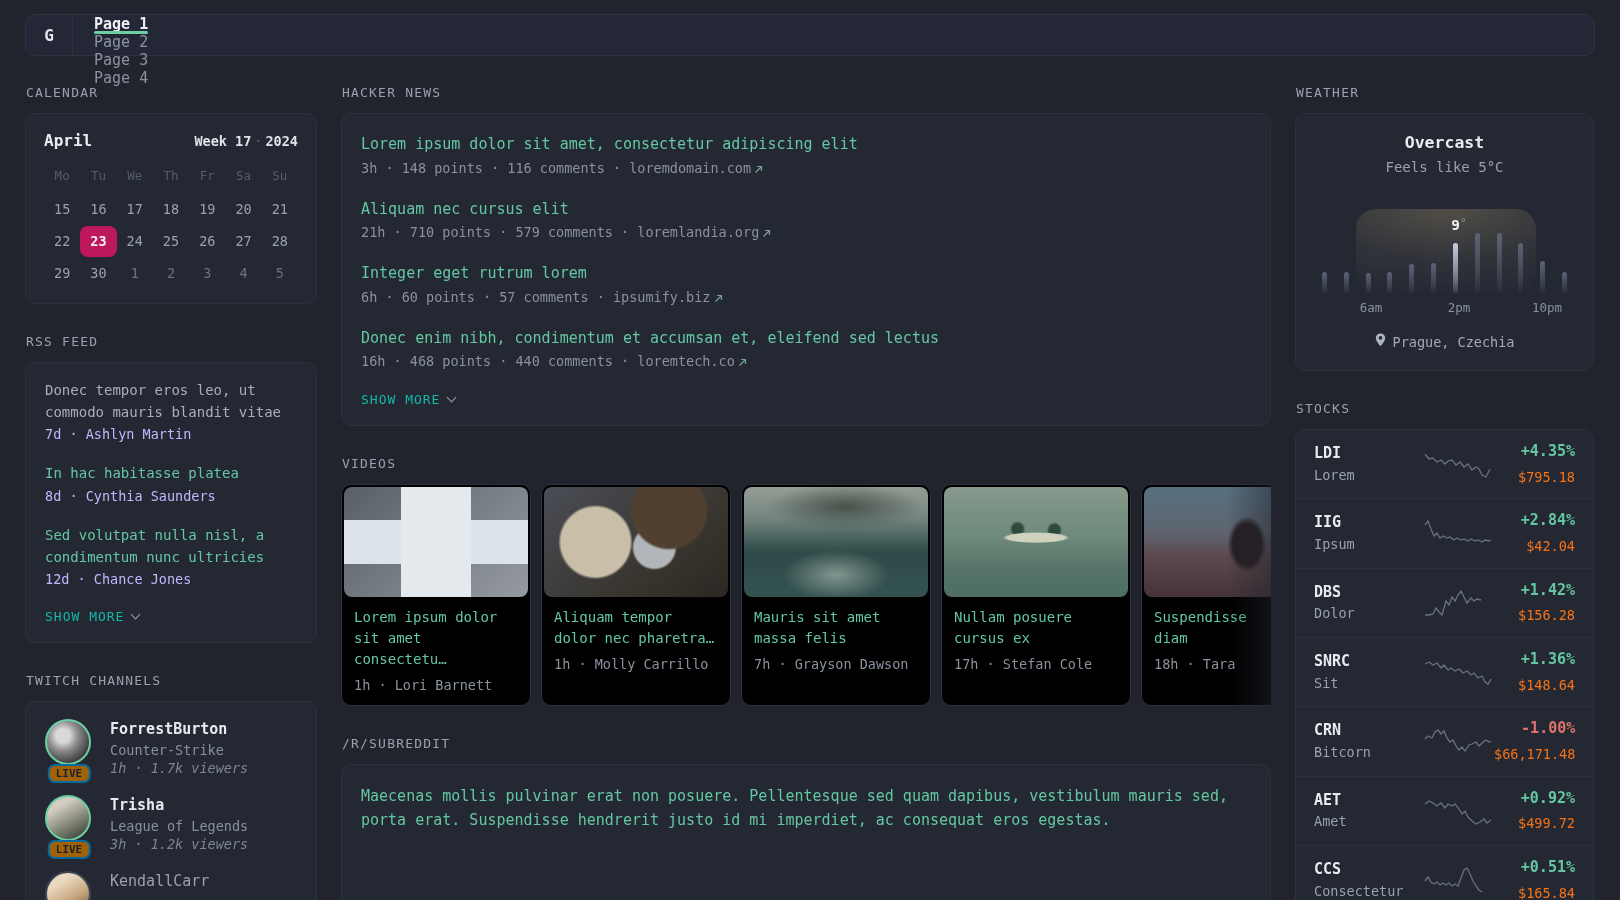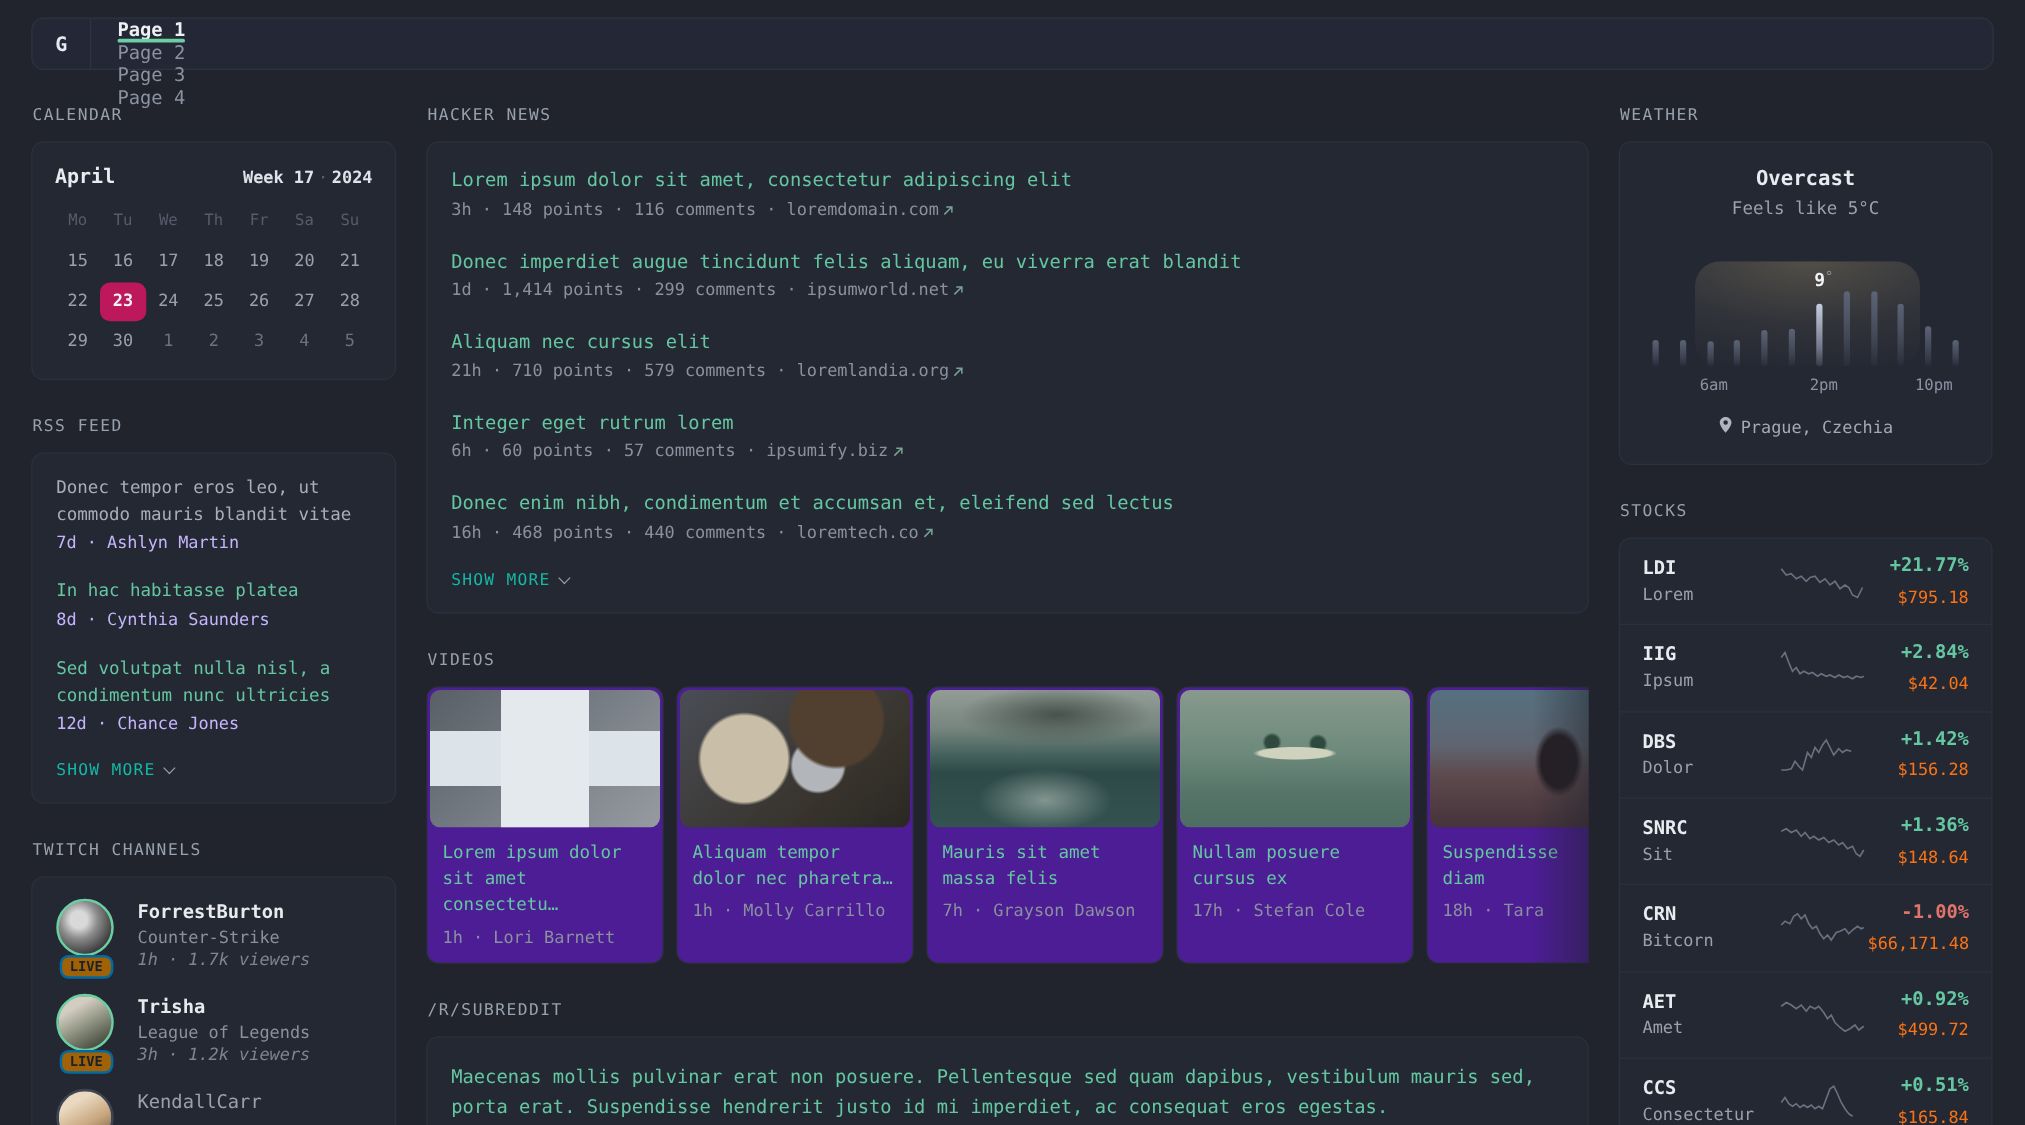--- a/index.html
+++ b/index.html
@@ -63,21 +63,21 @@
   
   .hn-body { padding:19px 19px 18px; }
   .hn-item { margin-bottom:22px; }
   .hn-title { color:#64c7a1; font-size:15px; line-height:1.5; display:block; text-decoration:none; cursor:pointer; }
   .hn-meta { color:#8a919e; font-size:13.5px; margin-top:4px; }
   .ext-arrow { display:inline-block; margin-left:3px; color:#77a396; }
   .ext-arrow svg { vertical-align:-1px; }
   
   .carousel { display:flex; gap:10px; overflow:hidden; }
   .vcard {
-    width:190px; flex:none; background:#4c1d95; border:1px solid #2d313d; border-radius:10px;
+    width:190px; flex:none; background:#000000; border:1px solid #2d313d; border-radius:10px;
     padding:2px 2px 12px; cursor:pointer;
   }
   .vcard.faded { -webkit-mask-image:linear-gradient(to right, #000 0%, #000 45%, transparent 92%);
                  mask-image:linear-gradient(to right, #000 0%, #000 45%, transparent 92%); }
   .vthumb { height:110px; border-radius:8px; }
   .vtitle { color:#64c7a1; font-size:14px; line-height:1.5; padding:10px 10px 0; display:block; text-decoration:none; }
   .vmeta { color:#8a919e; font-size:13.5px; padding:7px 10px 0; }
   .thumb-1 { background-image:
       linear-gradient(90deg, transparent 0 31%, #e3e9ec 31% 69%, transparent 69%),
       linear-gradient(0deg, transparent 0 30%, #dde4e9 30% 70%, transparent 70%),
@@ -274,26 +274,20 @@
     <div class="widget">
       <div class="widget-heading">HACKER NEWS</div>
       <div class="panel hn-body">
         <div class="hn-item">
           <a class="hn-title">Lorem ipsum dolor sit amet, consectetur adipiscing elit</a>
           <div class="hn-meta"><span>3h · 148 points · 116 comments · loremdomain.com</span><span class="ext-arrow"><svg width="9" height="9" viewBox="0 0 9 9">
                   <path d="M1.5 7.5 L7 2 M3 1.5 H7.5 V6" stroke="currentColor" stroke-width="1.2" fill="none"></path>
                 </svg></span></div>
         </div>
         <div class="hn-item">
-          <a class="hn-title">Donec imperdiet augue tincidunt felis aliquam, eu viverra erat blandit</a>
-          <div class="hn-meta"><span>1d · 1,414 points · 299 comments · ipsumworld.net</span><span class="ext-arrow"><svg width="9" height="9" viewBox="0 0 9 9">
-                  <path d="M1.5 7.5 L7 2 M3 1.5 H7.5 V6" stroke="currentColor" stroke-width="1.2" fill="none"></path>
-                </svg></span></div>
-        </div>
-        <div class="hn-item">
           <a class="hn-title">Aliquam nec cursus elit</a>
           <div class="hn-meta"><span>21h · 710 points · 579 comments · loremlandia.org</span><span class="ext-arrow"><svg width="9" height="9" viewBox="0 0 9 9">
                   <path d="M1.5 7.5 L7 2 M3 1.5 H7.5 V6" stroke="currentColor" stroke-width="1.2" fill="none"></path>
                 </svg></span></div>
         </div>
         <div class="hn-item">
           <a class="hn-title">Integer eget rutrum lorem</a>
           <div class="hn-meta"><span>6h · 60 points · 57 comments · ipsumify.biz</span><span class="ext-arrow"><svg width="9" height="9" viewBox="0 0 9 9">
                   <path d="M1.5 7.5 L7 2 M3 1.5 H7.5 V6" stroke="currentColor" stroke-width="1.2" fill="none"></path>
                 </svg></span></div>
@@ -403,21 +397,21 @@
           <div class="stk-left">
             <div class="stk-ticker">LDI</div>
             <div class="stk-name">Lorem</div>
           </div>
           <div class="stk-spark">
               <svg width="72" height="30" viewBox="0 0 68 30">
                 <polyline fill="none" stroke="#697180" stroke-width="1.3" points="1,5 5,10 9,9 13,13 17,11 21,15 24,12 28,11 32,16 36,13 40,18 44,15 48,21 52,18 55,20 58,26 62,28 66,20"></polyline>
               </svg>
             </div>
           <div class="stk-right">
-            <div class="stk-change up">+21.77%</div>
+            <div class="stk-change up">+4.35%</div>
             <div class="stk-price">$795.18</div>
           </div>
         </div>
         <div class="stk-row">
           <div class="stk-left">
             <div class="stk-ticker">IIG</div>
             <div class="stk-name">Ipsum</div>
           </div>
           <div class="stk-spark">
               <svg width="72" height="30" viewBox="0 0 68 30">

